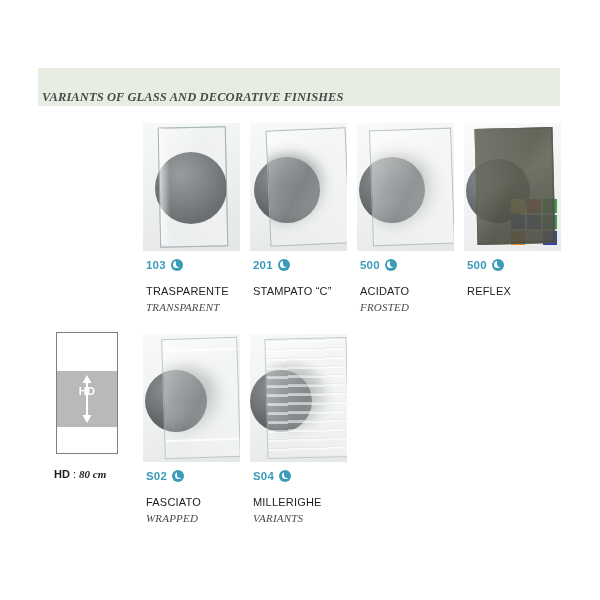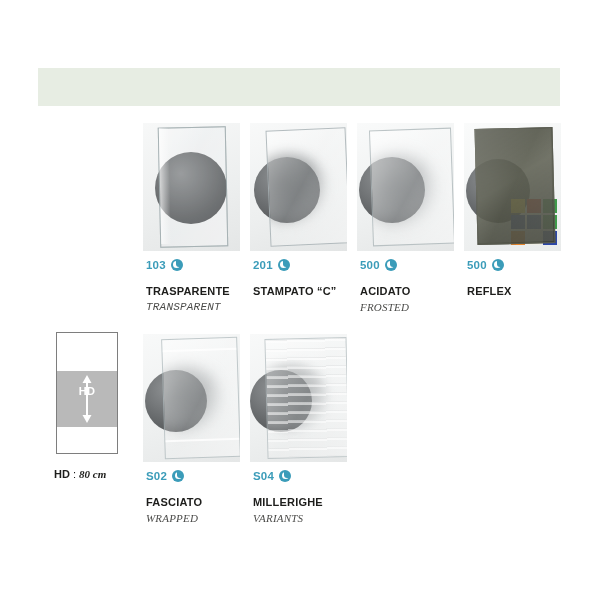--- a/index.html
+++ b/index.html
@@ -95,21 +95,21 @@
   .badge::before{
     content:"";
     position:absolute;left:5px;top:1.5px;
     width:6px;height:6px;
     background:#3b9cb9;
     border-radius:0 50% 0 50%;
     z-index:2;
   }
   .name{
     position:absolute;
-    font-size:11px;font-weight:700;color:#1d1d1b;letter-spacing:.2px;
+    font-size:11px;font-weight:400;color:#1d1d1b;letter-spacing:.2px;
     white-space:nowrap;
   }
   .name-en{
     position:absolute;
     font-family:"Liberation Serif", serif;
     font-size:11px;font-style:italic;color:#4c4c4a;letter-spacing:.2px;
     white-space:nowrap;
   }
 
   
@@ -145,20 +145,21 @@
     font-style:italic;font-weight:700;
   }
 </style>
 </head>
 <body>
 
 <div class="page">
 
 
   <div class="header-band"></div>
+  <div class="header-sub">VARIANTS OF GLASS AND DECORATIVE FINISHES</div>
 
   <div class="tile" style="left:143px;top:123px;">
     <div class="tile-inner">
       <div style="position:absolute;inset:0;background:linear-gradient(160deg,#f7f8f8,#eceeee 60%,#e4e6e6);"></div>
       <div class="pane" style="left:16px;top:4px;width:66px;height:118px;transform:rotate(-1.2deg);background:rgba(232,236,237,.3);">
         <div class="pane-shine"></div>
       </div>
       <div class="sphere" style="left:12px;top:29px;width:72px;height:72px;"></div>
       <div style="position:absolute;left:16px;top:4px;width:66px;height:118px;transform:rotate(-1.2deg);border:1px solid rgba(160,172,175,.8);background:rgba(235,240,241,.12);"></div>
       <div style="position:absolute;left:17px;top:5px;width:10px;height:116px;transform:rotate(-1.2deg);background:linear-gradient(90deg,rgba(255,255,255,.65),rgba(255,255,255,0));"></div>
@@ -205,21 +206,21 @@
       <div style="position:absolute;left:12px;top:5px;width:76px;height:114px;transform:rotate(-1.5deg);background:linear-gradient(150deg,rgba(72,74,62,.93),rgba(88,90,76,.88) 45%,rgba(60,62,52,.94));border:1px solid rgba(90,92,80,.9);"></div>
       <div style="position:absolute;left:12px;top:5px;width:76px;height:114px;transform:rotate(-1.5deg);background:linear-gradient(115deg,rgba(255,255,255,.18),rgba(255,255,255,.02) 50%,rgba(255,255,255,.1));"></div>
     </div>
   </div>
 
   <div class="code-row" style="left:146px;top:259px;">
     <span class="code">103</span>
     <span class="badge"></span>
   </div>
   <div class="name" style="left:146px;top:285px;">TRASPARENTE</div>
-  <div class="name-en" style="left:146px;top:301px;font-family:Liberation Mono, monospace;">TRANSPARENT</div>
+  <div class="name-en" style="left:146px;top:301px;">TRANSPARENT</div>
 
   <div class="code-row" style="left:253px;top:259px;">
     <span class="code">201</span>
     <span class="badge"></span>
   </div>
   <div class="name" style="left:253px;top:285px;">STAMPATO “C”</div>
 
   <div class="code-row" style="left:360px;top:259px;">
     <span class="code">500</span>
     <span class="badge"></span>

